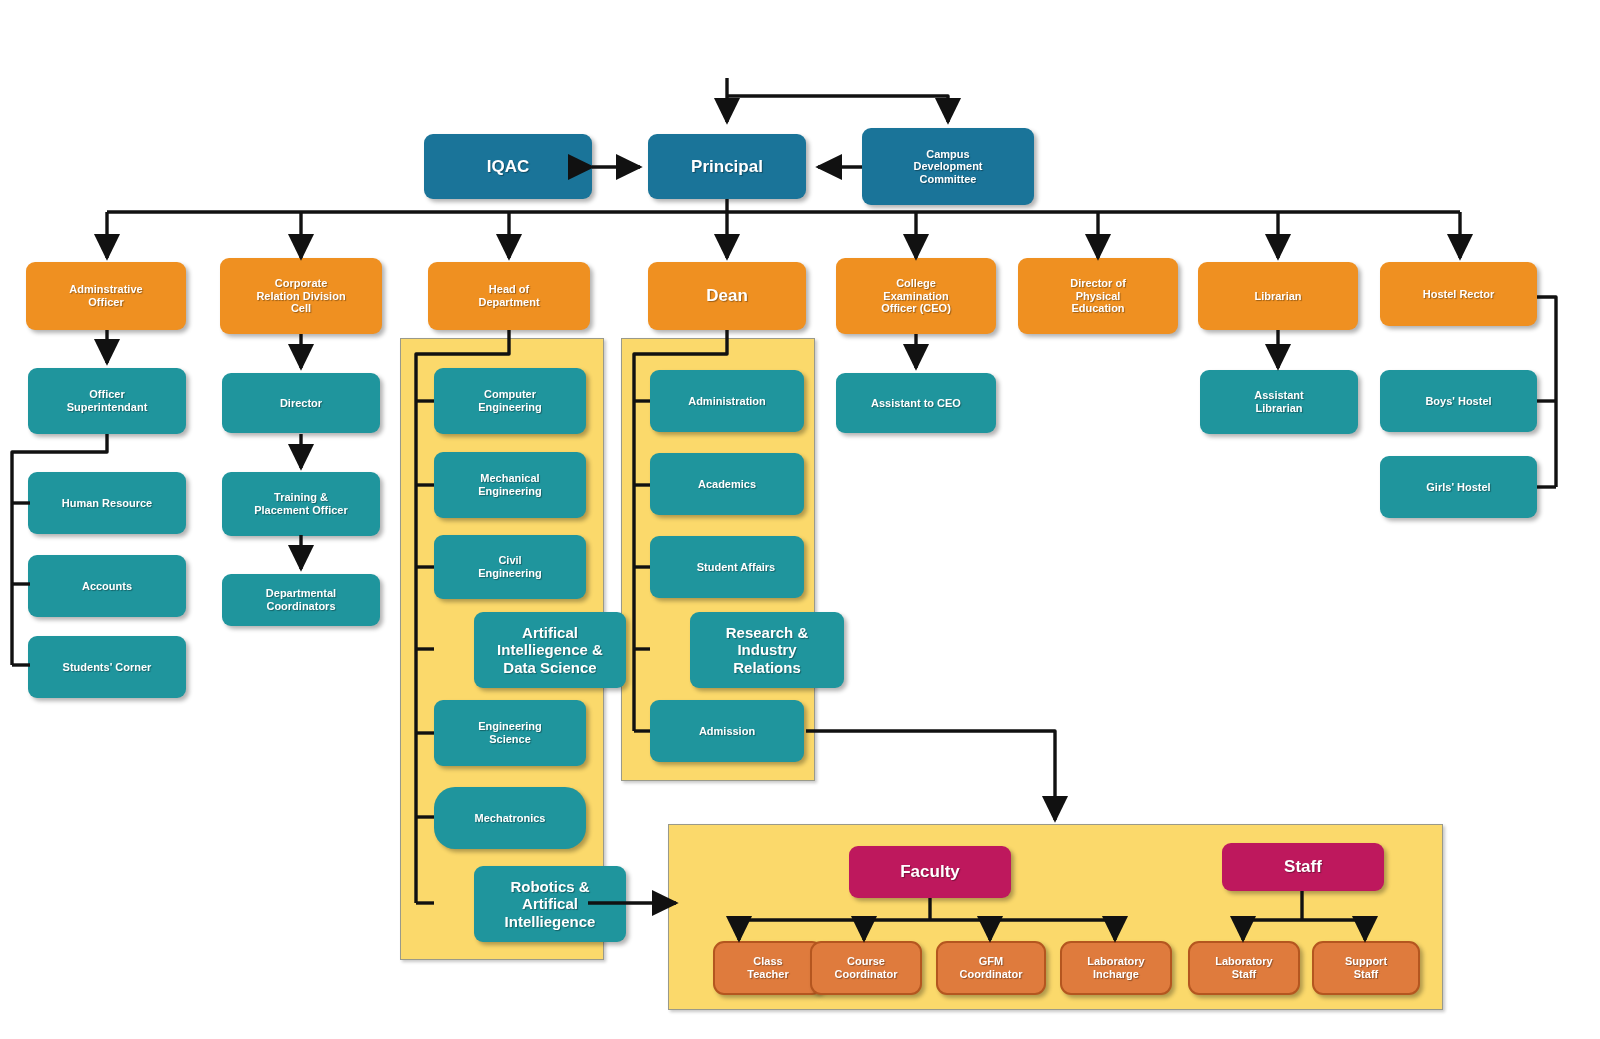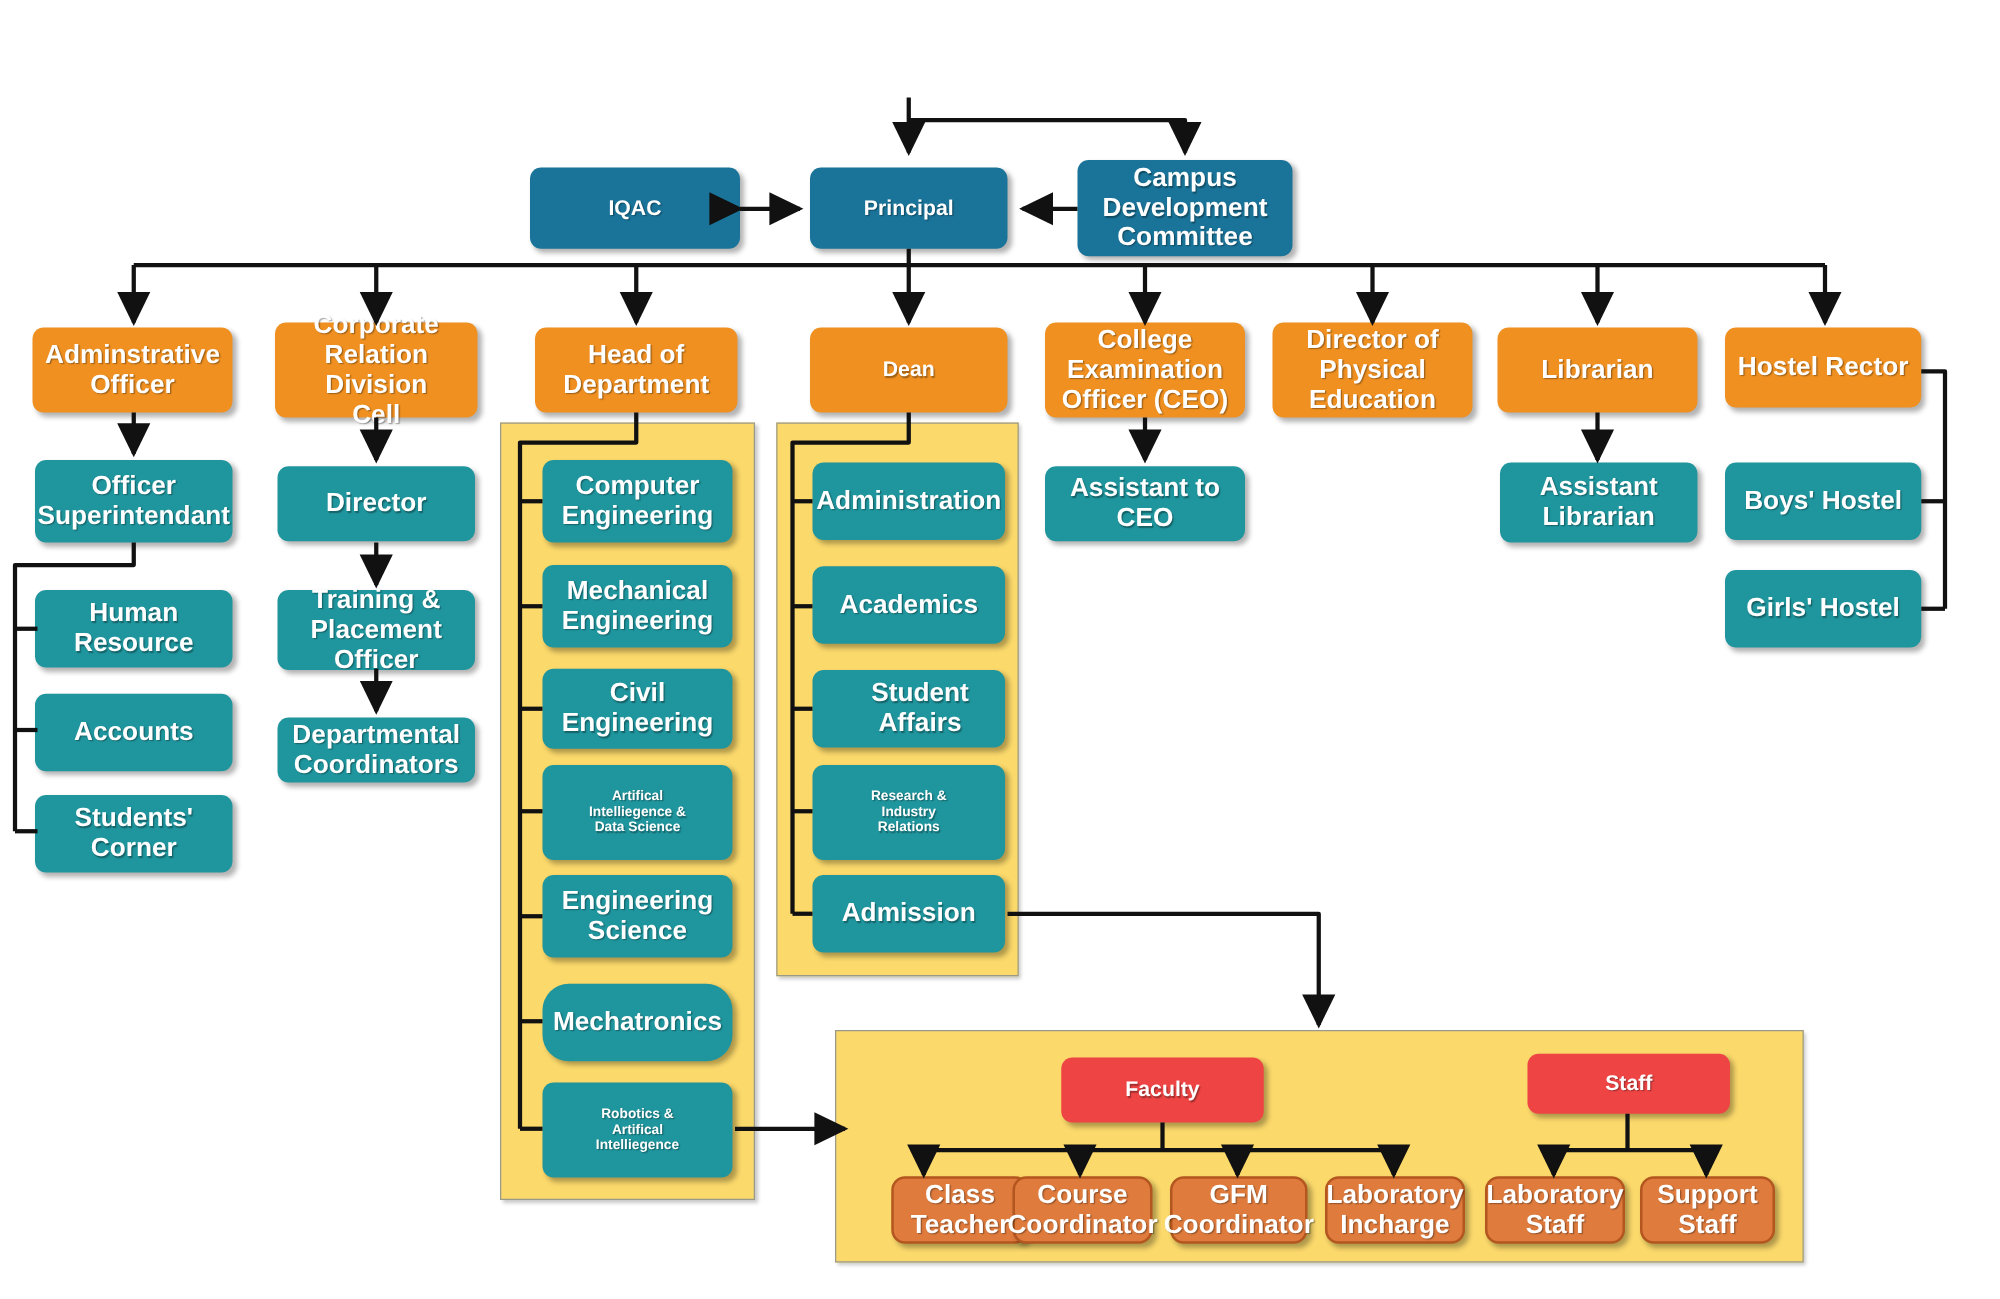--- a/index.html
+++ b/index.html
@@ -41,30 +41,30 @@
     line-height: 1.14;
     padding: 2px 6px;
     z-index: 2;
     box-shadow: 3px 3px 4px rgba(0,0,0,0.30);
     text-shadow: 1px 1px 1px rgba(0,0,0,0.35);
     white-space: pre-line;
   }
   .blue   { background: #1a7499; }
   .teal   { background: #1f959d; }
   .orange { background: #ef9021; }
-  .maroon { background: #ef4444; }
+  .maroon { background: #be185d; }
   .ltorange {
     background: #df7b3d;
     border: 2px solid #b4561f;
     border-radius: 11px;
   }
   .f20 { font-size: 20px; }
   .f17 { font-size: 17px; }
-  .f16 { font-size: 21px; }
-  .f15 { font-size: 11px; }
+  .f16 { font-size: 11px; }
+  .f15 { font-size: 15px; margin-left: 40px; }
 </style>
 </head>
 <body>
 
 <div id="stage">
 
   <div class="panel" style="left:400px; top:338px; width:204px; height:622px;"></div>
   <div class="panel" style="left:621px; top:338px; width:194px; height:443px;"></div>
   <div class="panel" style="left:668px; top:824px; width:775px; height:186px;"></div>
 

